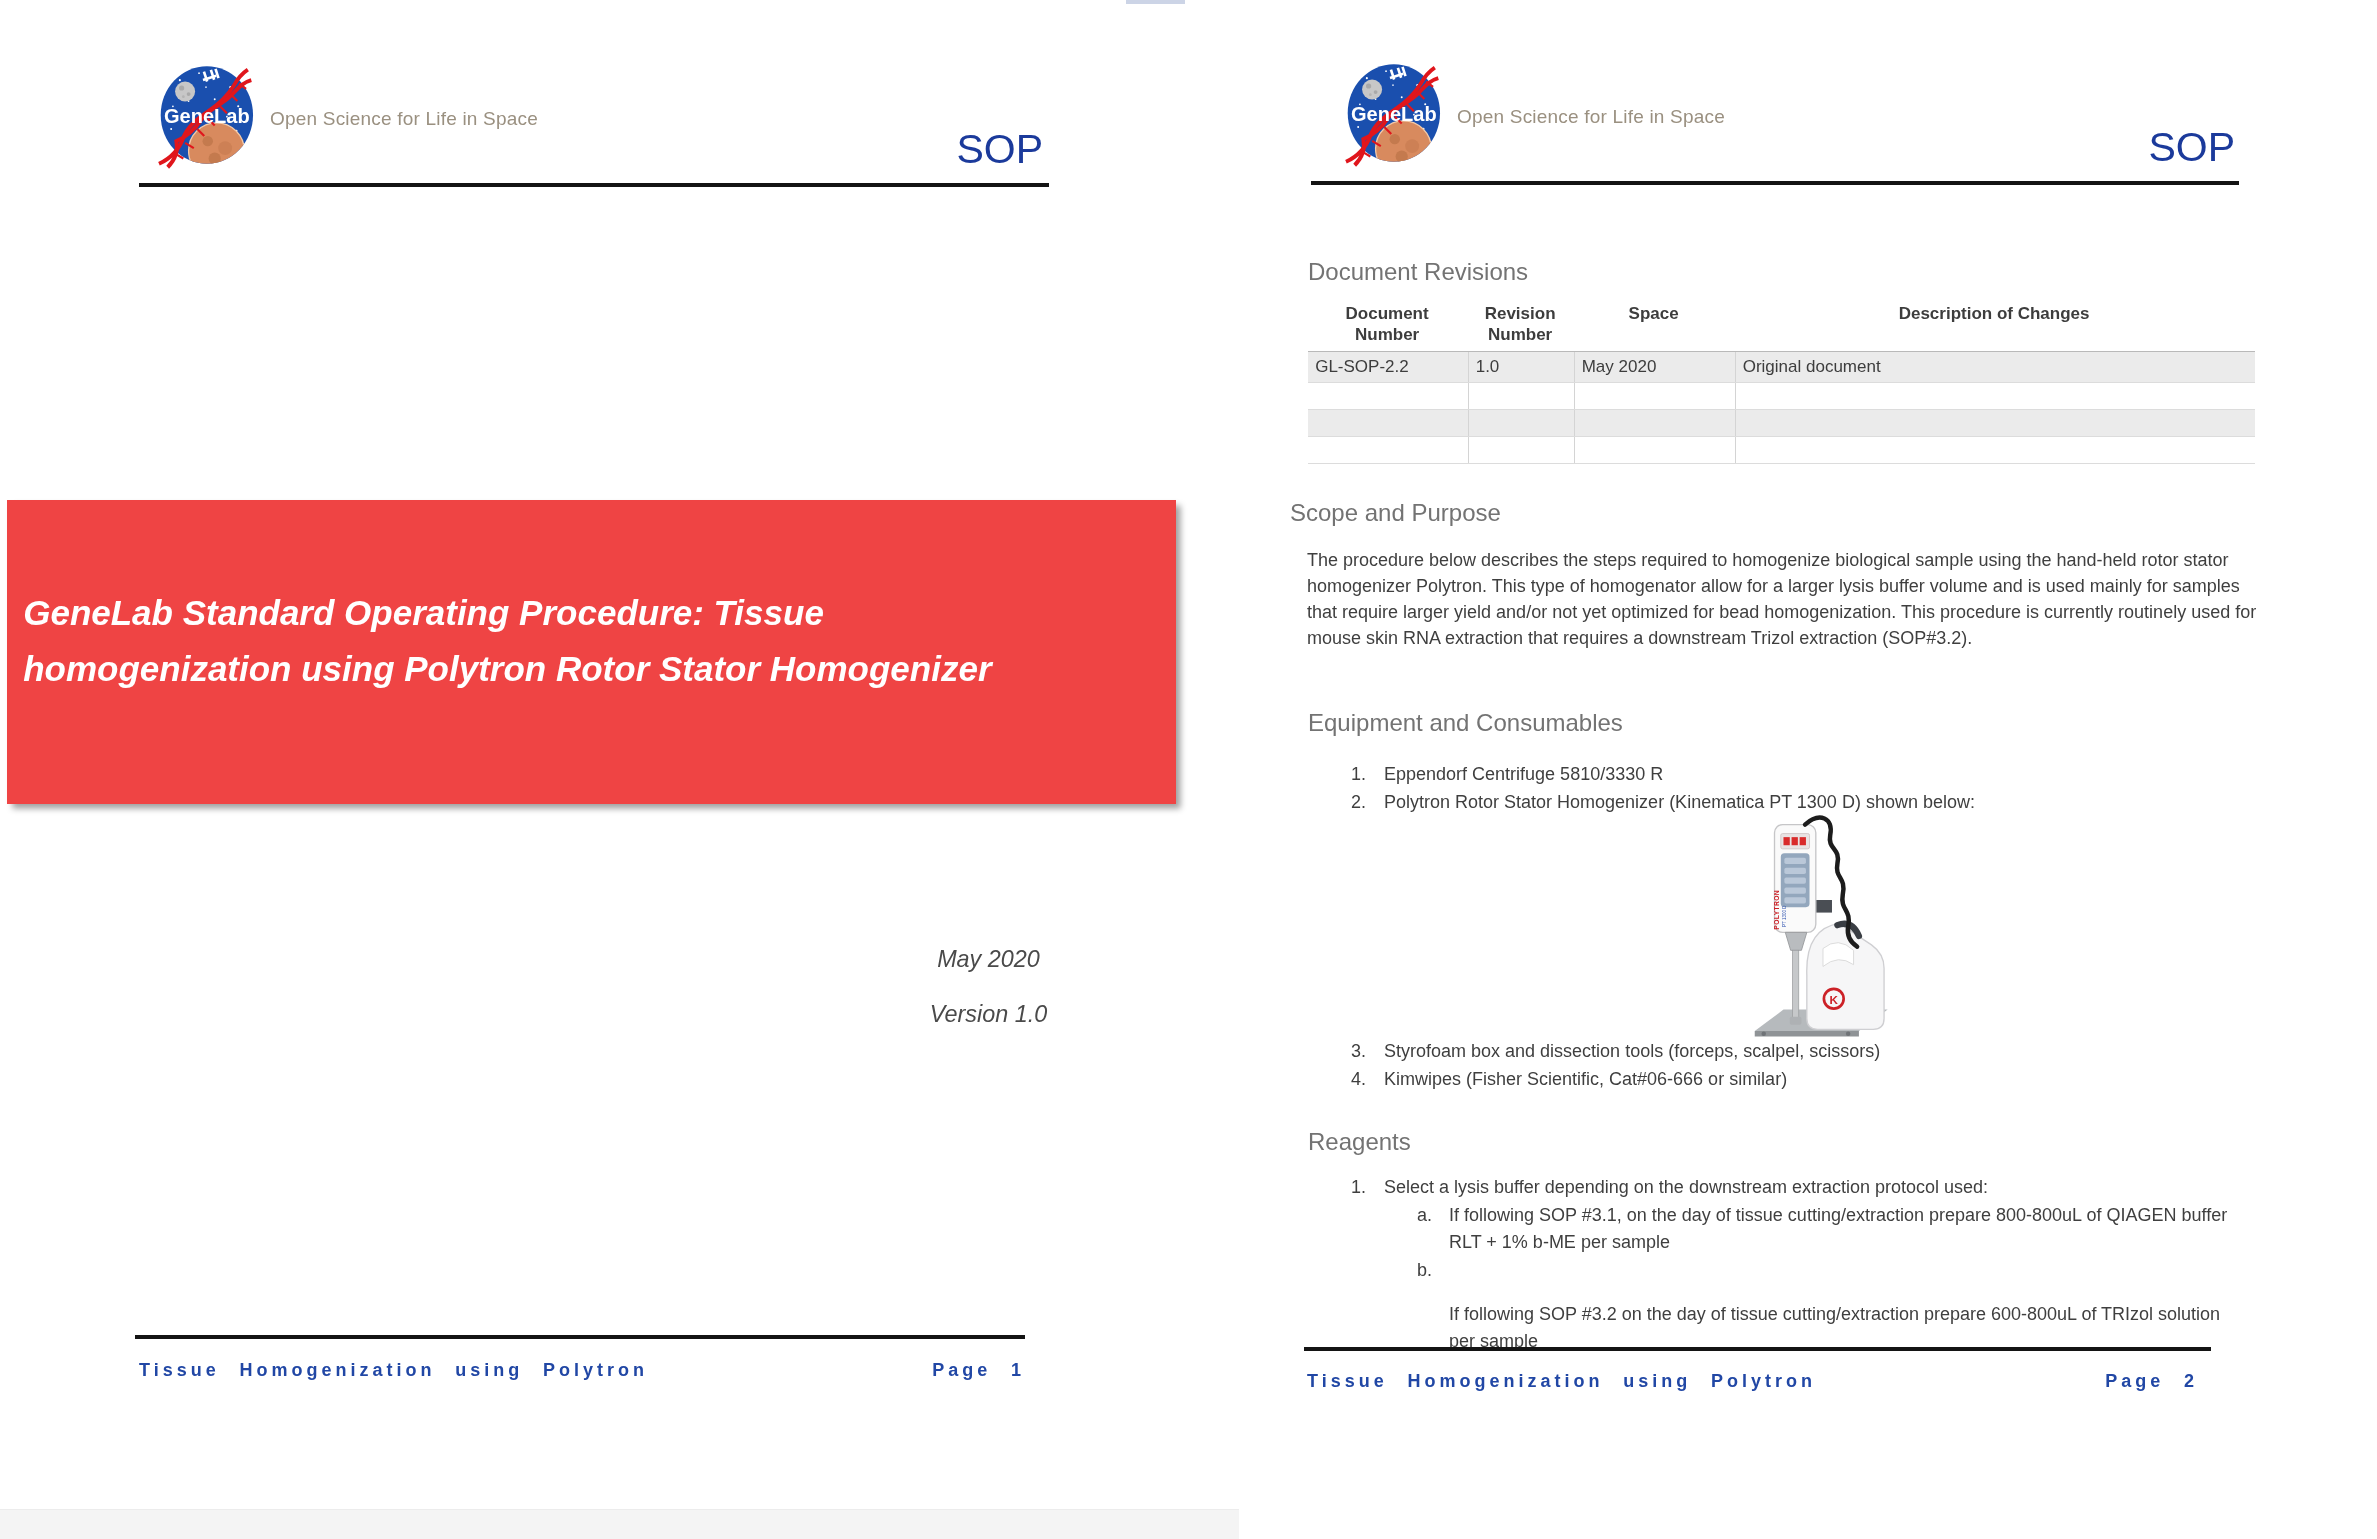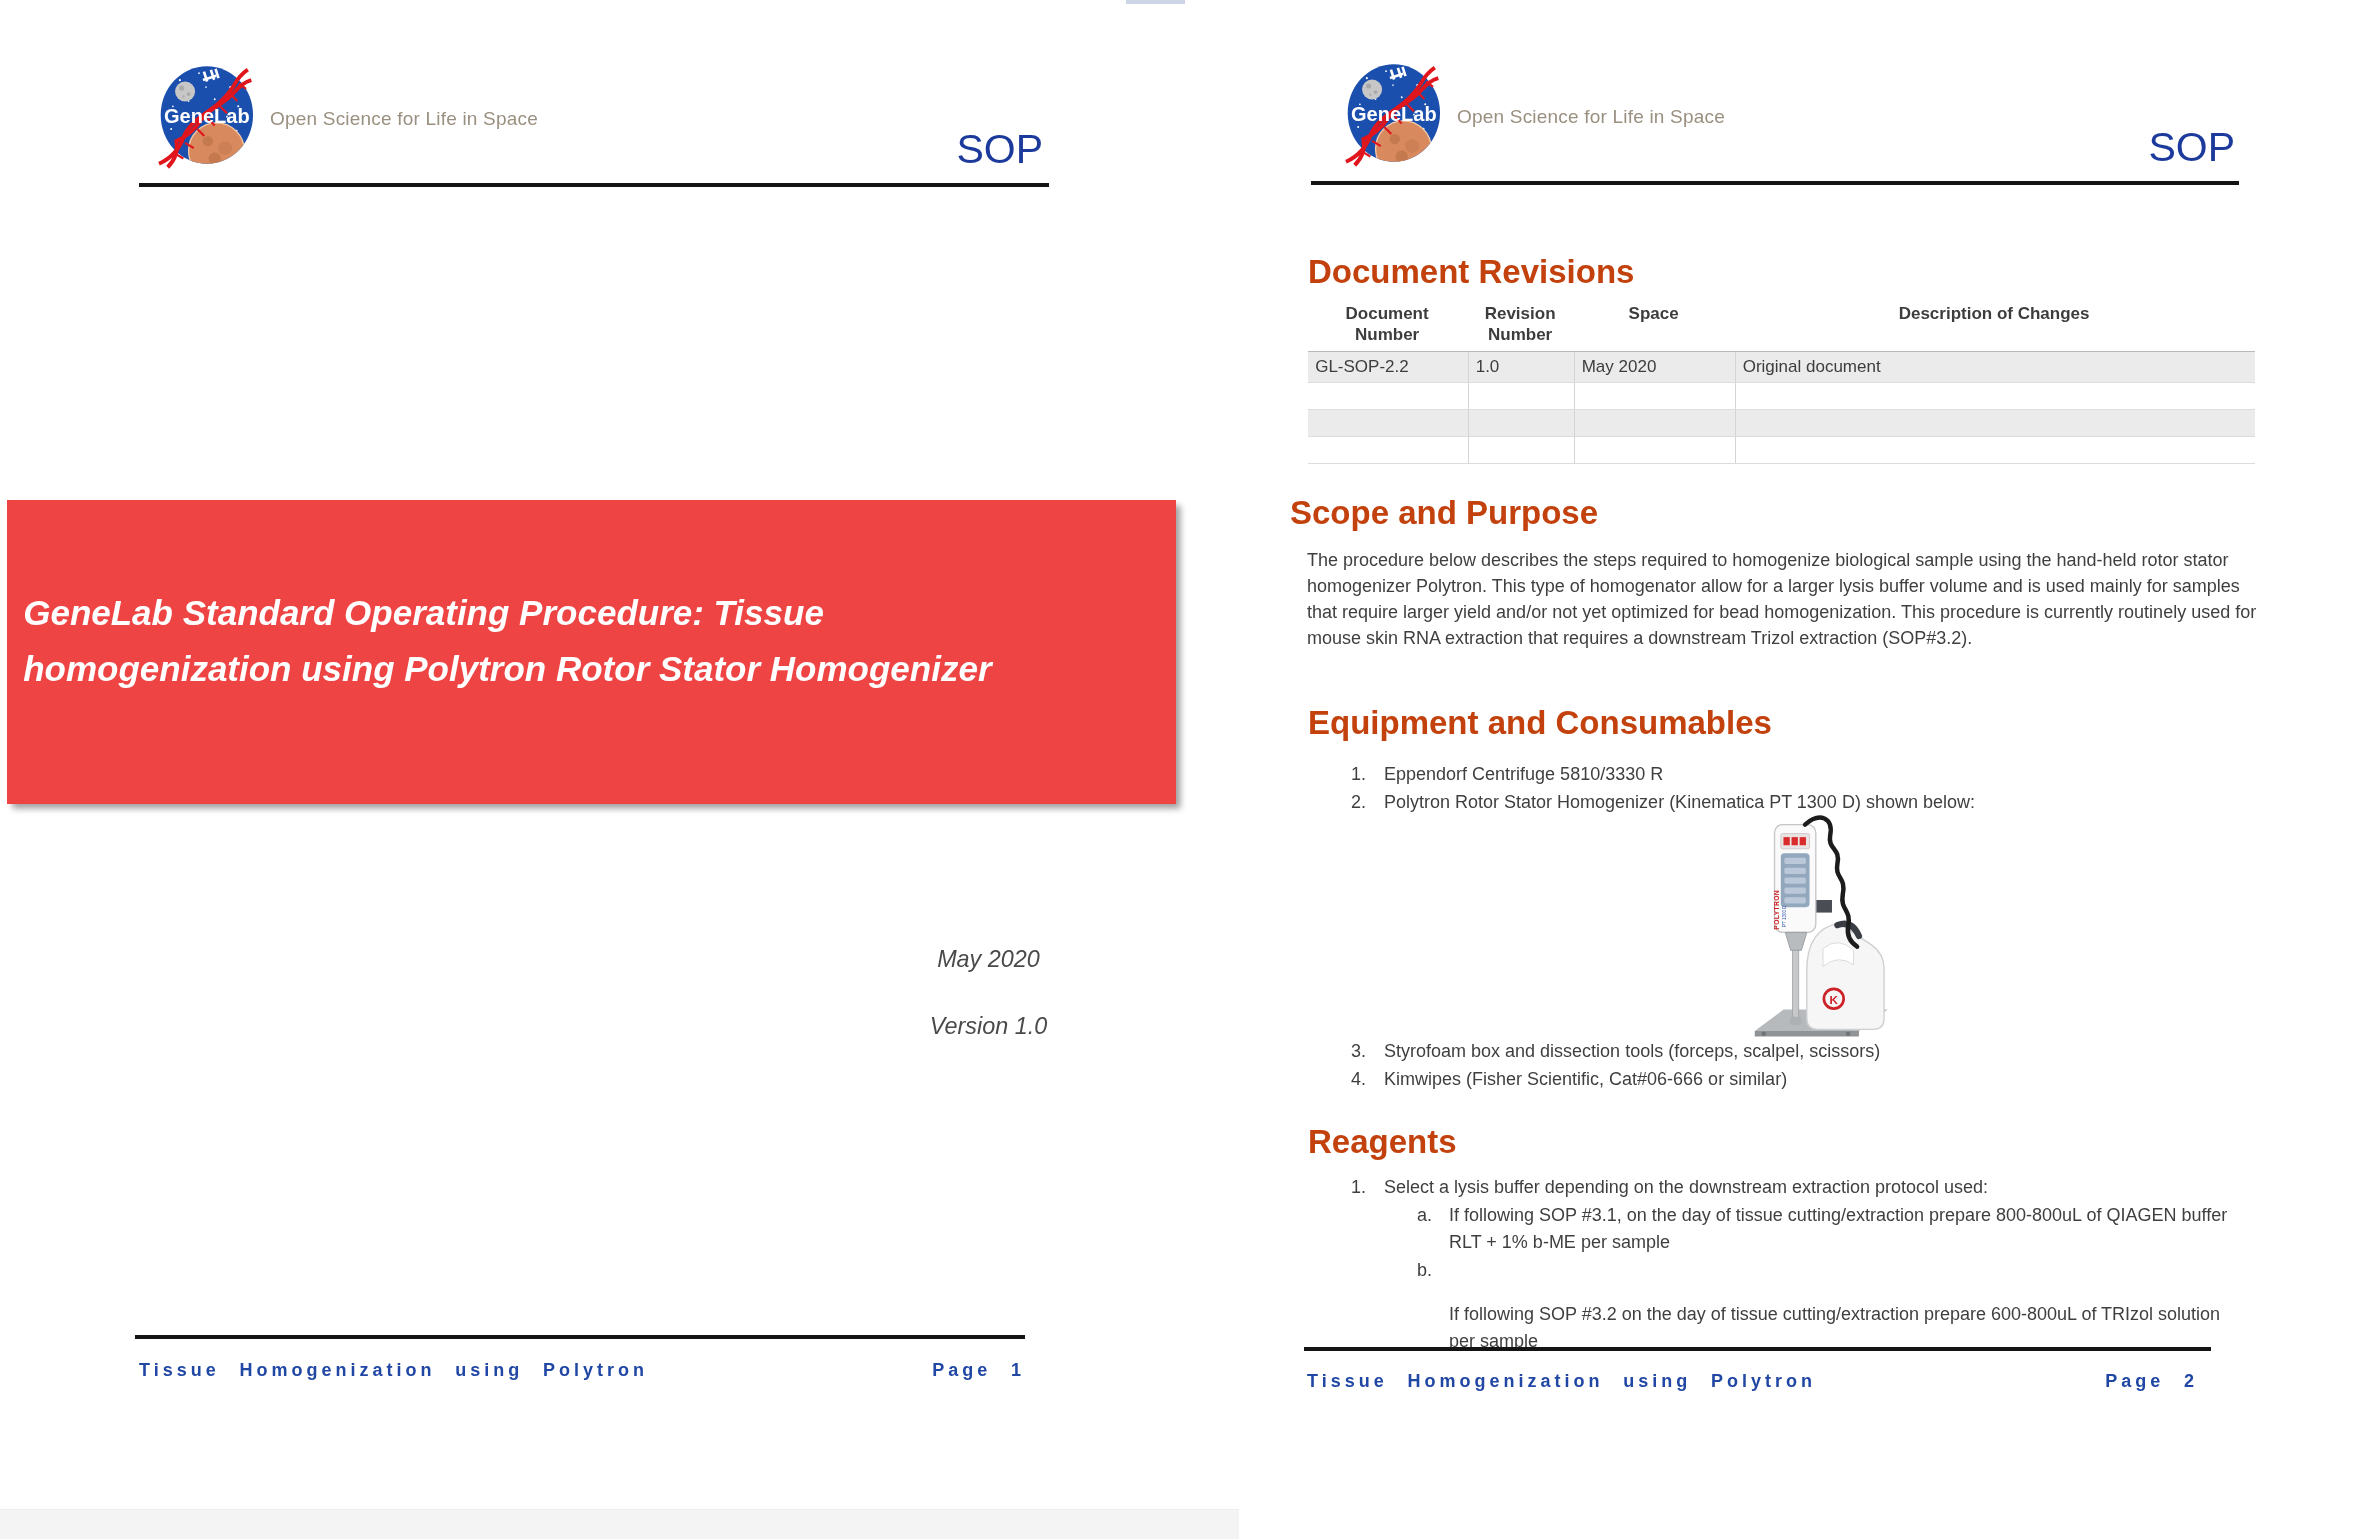--- a/index.html
+++ b/index.html
@@ -25,32 +25,32 @@
     position:absolute; left:7.2px; top:500px; width:1169px; height:304px;
     background:#ef4444; box-shadow:4.5px 5.4px 6.3px rgba(0,0,0,0.38);
   }
   .title-banner .title-text {
     position:absolute; left:16px; top:85px; max-width:1070px;
     font-size:35px; line-height:56px; font-style:italic; font-weight:bold;
     color:#ffffff;
   }
   .date-block { position:absolute; left:870px; top:946px; width:237px; text-align:center; }
   .date-block .dateline { font-size:23.4px; font-style:italic; color:#4a4a4a; }
-  .date-block .versionline { font-size:23.4px; font-style:italic; color:#4a4a4a; margin-top:40px; }
+  .date-block .versionline { font-size:23.4px; font-style:italic; color:#4a4a4a; margin-top:28px; }
 
   
   .footer-row {
     position:absolute; display:flex; justify-content:space-between;
     font-size:18px; font-weight:bold; letter-spacing:4px; word-spacing:10.8px;
     color:#2147a5;
   }
   .footer-row .pageno { letter-spacing:4px; }
 
   
-  .h1 { position:absolute; font-size:33px; line-height:40px; color:#c2410c; font-weight:bold; }
+  .h1 { position:absolute; font-size:24px; line-height:40px; color:#737373; font-weight:normal; }
   .bodytext { position:absolute; font-size:18px; line-height:26px; color:#3f3f3f; }
 
   table.rev { position:absolute; left:69px; top:302px; width:947px; border-collapse:collapse; table-layout:fixed; font-size:17px; }
   table.rev th {
     text-align:center; vertical-align:top; font-weight:bold; color:#3d3d3d;
     padding:1.8px 9px 5.4px 7.2px; line-height:20.7px; border-bottom:1.8px solid #b9b9b9;
   }
   table.rev td {
     color:#3d3d3d; padding:3.6px 9px 3.6px 7.2px; height:27px;
     border-bottom:0.9px solid #dcdcdc; border-right:0.9px solid #d4d4d4;

